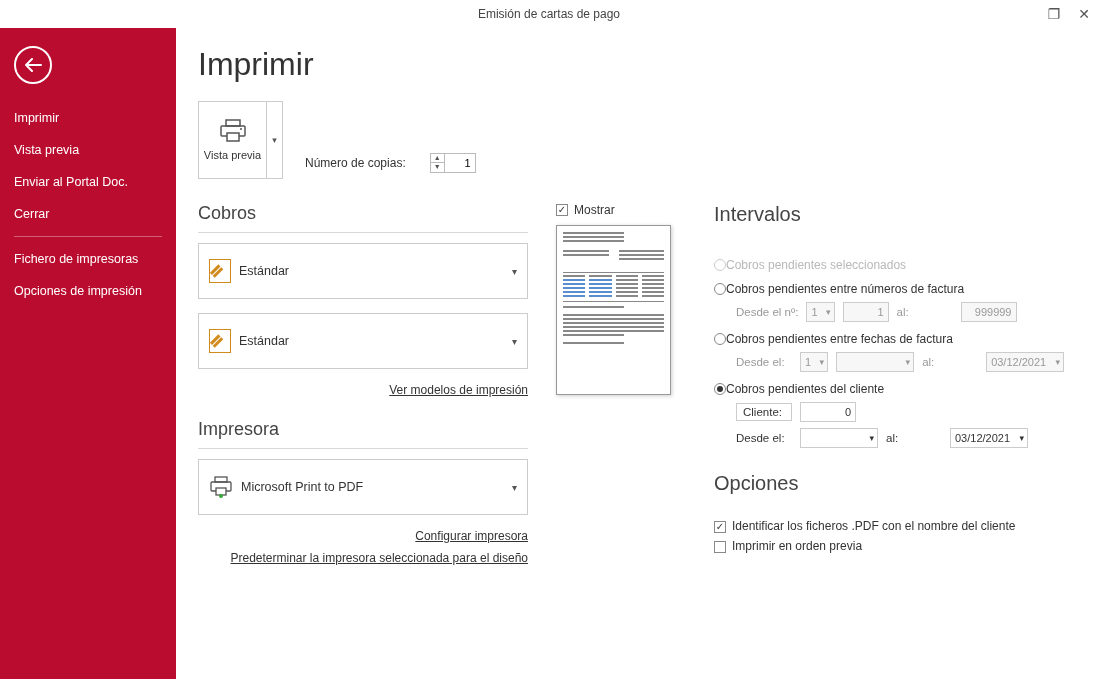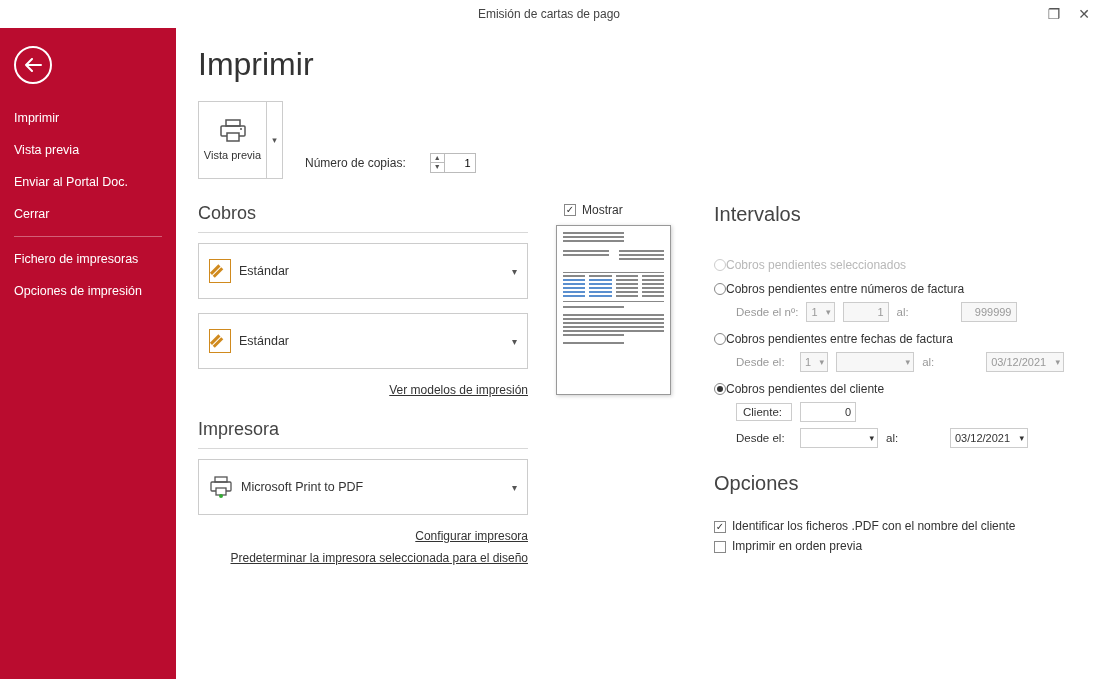--- a/index.html
+++ b/index.html
@@ -28,21 +28,21 @@
   .cols { display: flex; gap: 28px; }
   .left-col { width: 330px; }
   .mid-col { width: 130px; }
   .right-col { flex: 1; padding-right: 10px; }
   .sect-title { font-size: 18px; font-weight: 400; color: #444; margin-bottom: 8px; }
   .hr { height: 1px; background: #d8d8d8; margin-bottom: 10px; }
   .dropdown-box { height: 56px; border: 1px solid #ccc; display: flex; align-items: center; padding: 0 10px; margin-bottom: 14px; position: relative; cursor: pointer; }
   .dropdown-box .dd-label { font-size: 12.5px; margin-left: 8px; }
   .dropdown-box .chev { position: absolute; right: 10px; font-size: 10px; color: #555; }
   .link { font-size: 12px; color: #333; text-decoration: underline; cursor: pointer; display: block; text-align: right; }
-  .mostrar { display: flex; align-items: center; gap: 6px; font-size: 12px; margin-bottom: 8px; margin-left: 8px; }
+  .mostrar { display: flex; align-items: center; gap: 6px; font-size: 12px; margin-bottom: 8px; }
   .thumb { width: 115px; height: 170px; border: 1px solid #999; background: #fff; padding: 6px; font-size: 4px; line-height: 1.3; color: #555; overflow: hidden; box-shadow: 1px 1px 4px rgba(0,0,0,0.2); }
   .thumb-inner { border-top: 1px solid #888; border-bottom: 1px solid #888; margin: 10px 0 4px; padding: 2px 0; display: flex; gap: 4px; }
   .thumb-inner div { flex: 1; }
   .tline { height: 2px; background: #888; margin-bottom: 2px; }
   .tline.blue { background: #5a8fcf; }
   .tline.short { width: 60%; }
   .right-sect { margin-bottom: 24px; }
   .radio-row { display: flex; align-items: center; font-size: 12px; margin: 10px 0 4px; }
   .radio { width: 12px; height: 12px; border: 1px solid #888; border-radius: 50%; display: inline-flex; align-items: center; justify-content: center; flex-shrink: 0; }
   .radio.checked::after { content: ""; width: 6px; height: 6px; background: #333; border-radius: 50%; }

